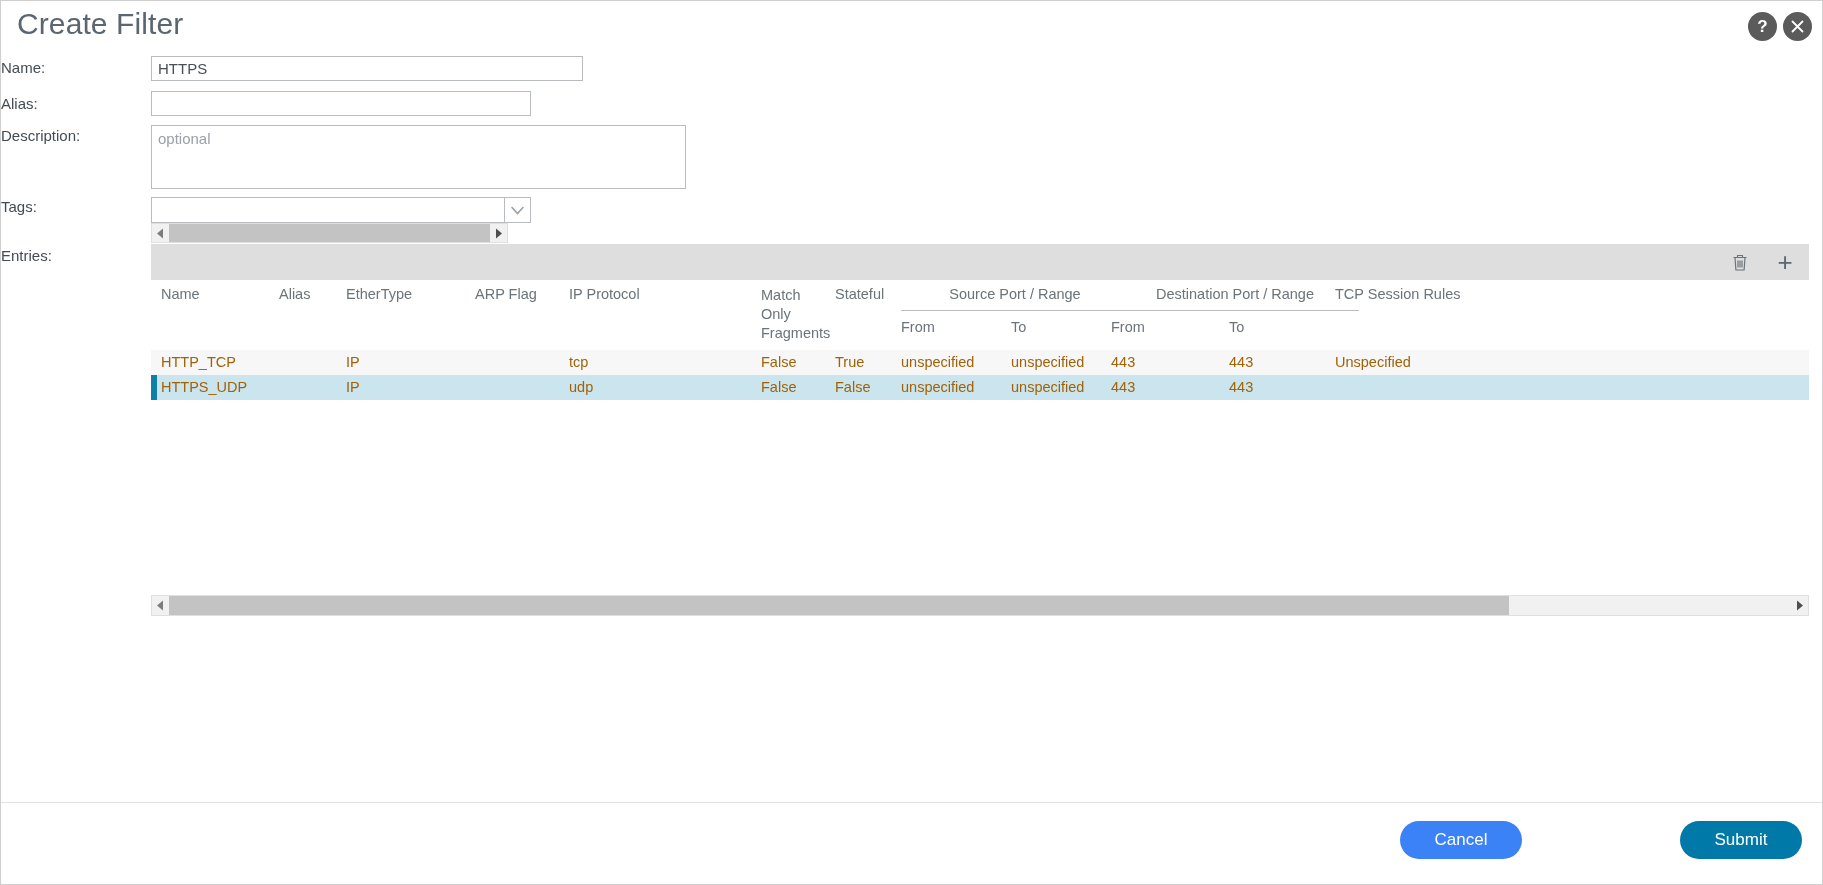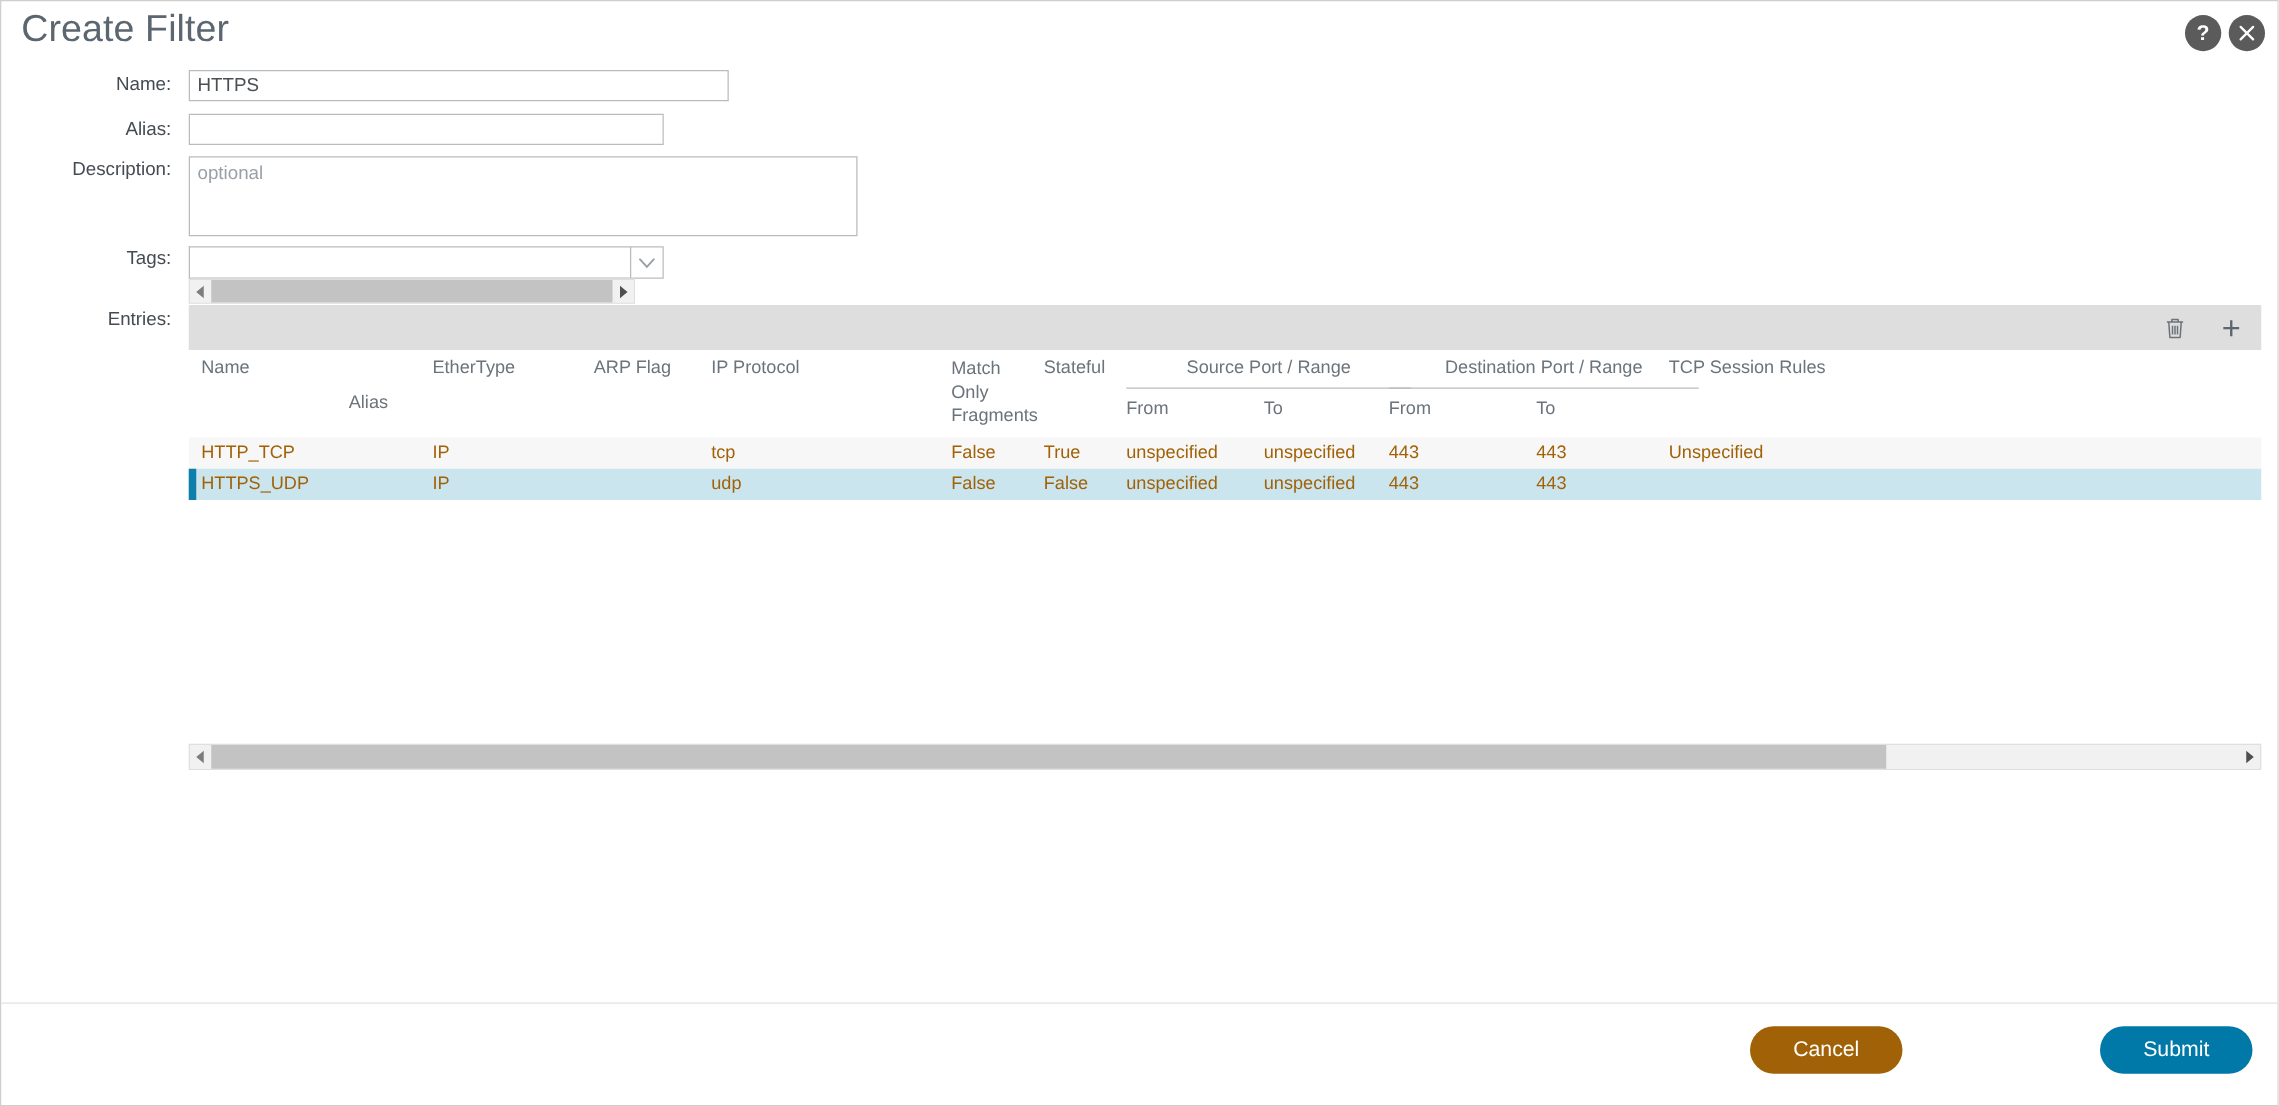--- a/index.html
+++ b/index.html
@@ -45,21 +45,21 @@
     cursor: pointer;
     user-select: none;
   }
   .circle-btn.help { right: 45px; font-size: 17px; font-weight: bold; line-height: 1; }
   .circle-btn.close { right: 10px; }
   .circle-btn.close svg { display: block; }
 
   
   .form-label {
     position: absolute;
-    text-align: right;
+    text-align: left;
     font-size: 15px;
     color: #444b52;
     white-space: nowrap;
   }
   .lbl-name  { left: 0; width: 136px; top: 58px; }
   .lbl-alias { left: 0; width: 136px; top: 94px; }
   .lbl-desc  { left: 0; width: 136px; top: 126px; }
   .lbl-tags  { left: 0; width: 136px; top: 197px; }
   .lbl-entries { left: 0; width: 136px; top: 246px; }
 
@@ -222,21 +222,21 @@
   .cell {
     position: absolute;
     top: 0;
     font-size: 14.5px;
     color: #a16207;
     white-space: nowrap;
   }
 
   
   .c-name   { left: 10px; }
-  .c-alias  { left: 128px; margin-top: 28px; }
+  .c-alias  { left: 128px; }
   .c-ether  { left: 195px; }
   .c-arp    { left: 324px; }
   .c-ipproto{ left: 418px; }
   .c-match  { left: 610px; }
   .c-state  { left: 684px; }
   .c-srcfrom{ left: 750px; }
   .c-srcto  { left: 860px; }
   .c-dstfrom{ left: 960px; }
   .c-dstto  { left: 1078px; }
   .c-tcp    { left: 1184px; }
@@ -258,21 +258,21 @@
     top: 18px;
     height: 38px;
     border-radius: 19px;
     border: none;
     font-family: "Liberation Sans", sans-serif;
     font-size: 17px;
     color: #ffffff;
     cursor: pointer;
     padding: 0 28px;
   }
-  .btn-cancel { right: 300px; background: #a16207; min-width: 122px; }
+  .btn-cancel { right: 300px; background: #3b82f6; min-width: 122px; }
   .btn-submit { right: 20px;  background: #0079a8; min-width: 122px; }
 </style>
 </head>
 <body>
 
 <div id="app">
 
   <div class="titlebar">
     <div class="dlg-title">Create Filter</div>
 

